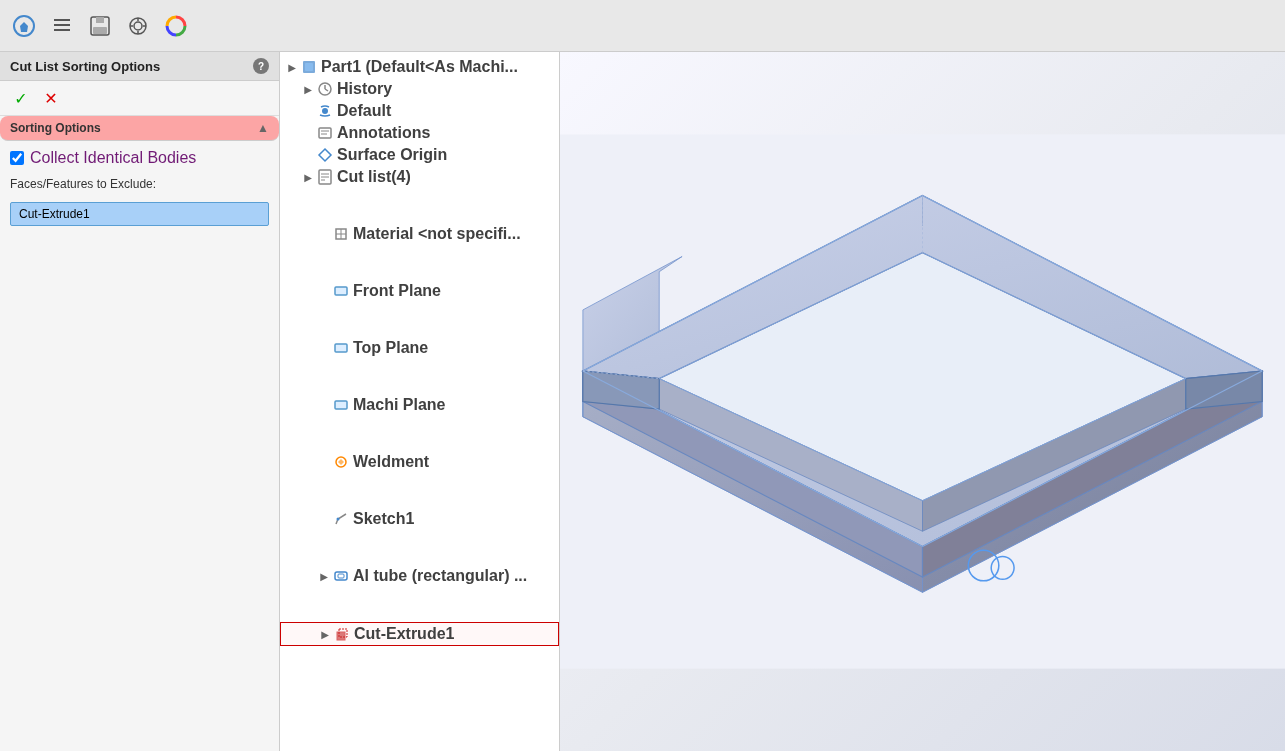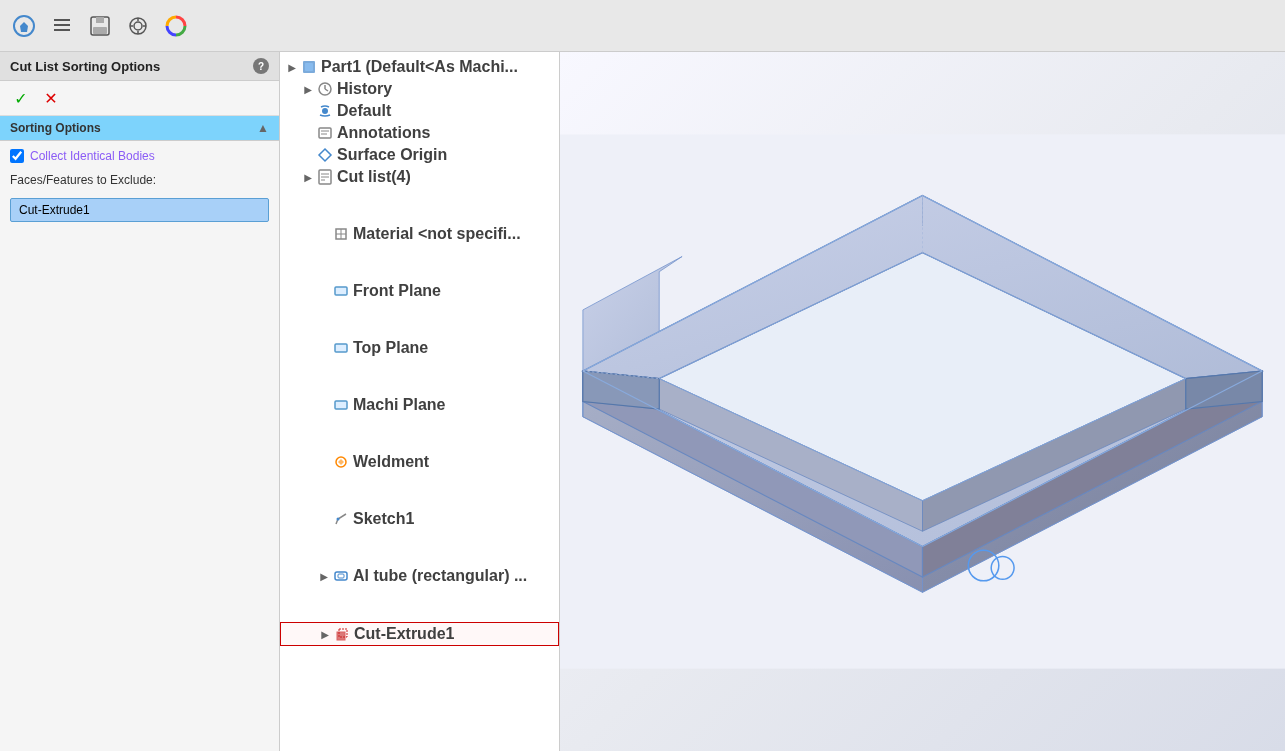--- a/index.html
+++ b/index.html
@@ -70,27 +70,28 @@
       align-items: center;
       justify-content: center;
       cursor: pointer;
       border-radius: 3px;
     }
     .check-icon { color: #00aa00; font-size: 16px; }
     .cross-icon { color: #dd0000; font-size: 16px; }
 
     
     .section-header {
-      background: #7dd3fc;
+      background: #fca5a5;
       padding: 5px 10px;
       display: flex;
       align-items: flex-end;
       justify-content: space-between;
       border-bottom: 1px solid #ccc;
       cursor: pointer;
+      border-radius: 8px;
     }
     .section-header-title {
       font-weight: bold;
       font-size: 12px;
       color: #333;
     }
     .section-content {
       padding: 8px 10px;
     }
 
@@ -100,22 +101,22 @@
       align-items: center;
       gap: 6px;
       margin-bottom: 10px;
     }
     .checkbox-row input[type="checkbox"] {
       width: 14px;
       height: 14px;
       cursor: pointer;
     }
     .checkbox-label {
-      font-size: 12px;
-      color: #8b5cf6;
+      font-size: 16px;
+      color: #701a75;
     }
 
     
     .field-label {
       font-size: 12px;
       color: #333;
       margin-bottom: 11px;
     }
 
     

